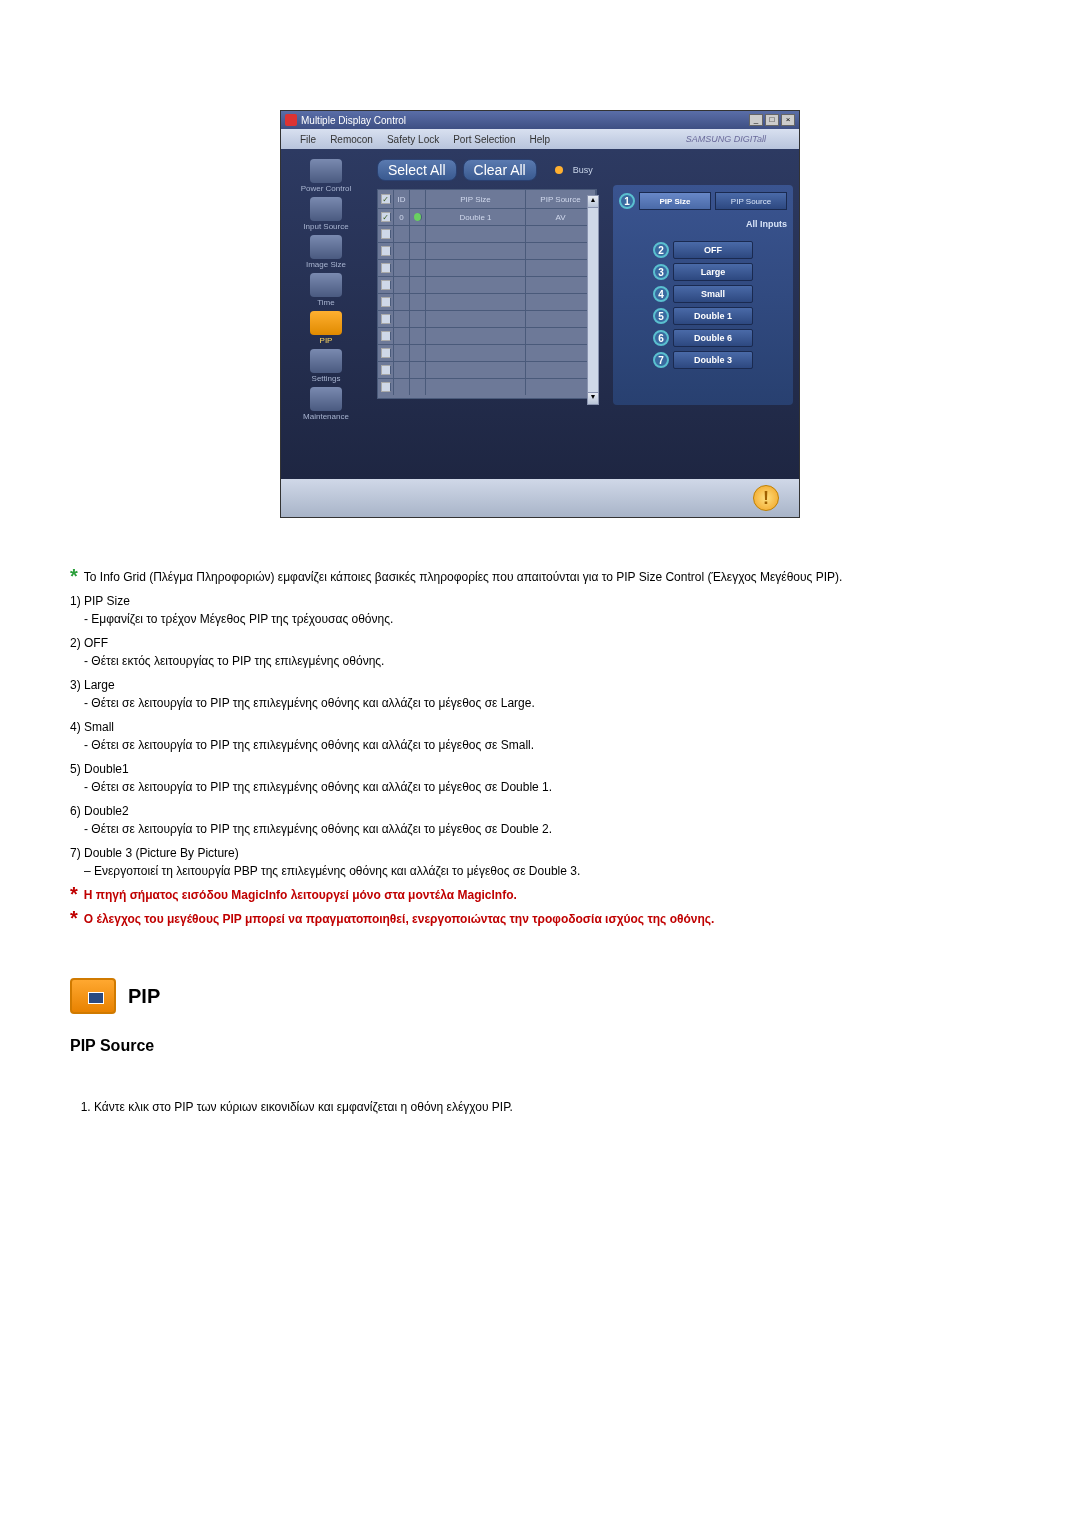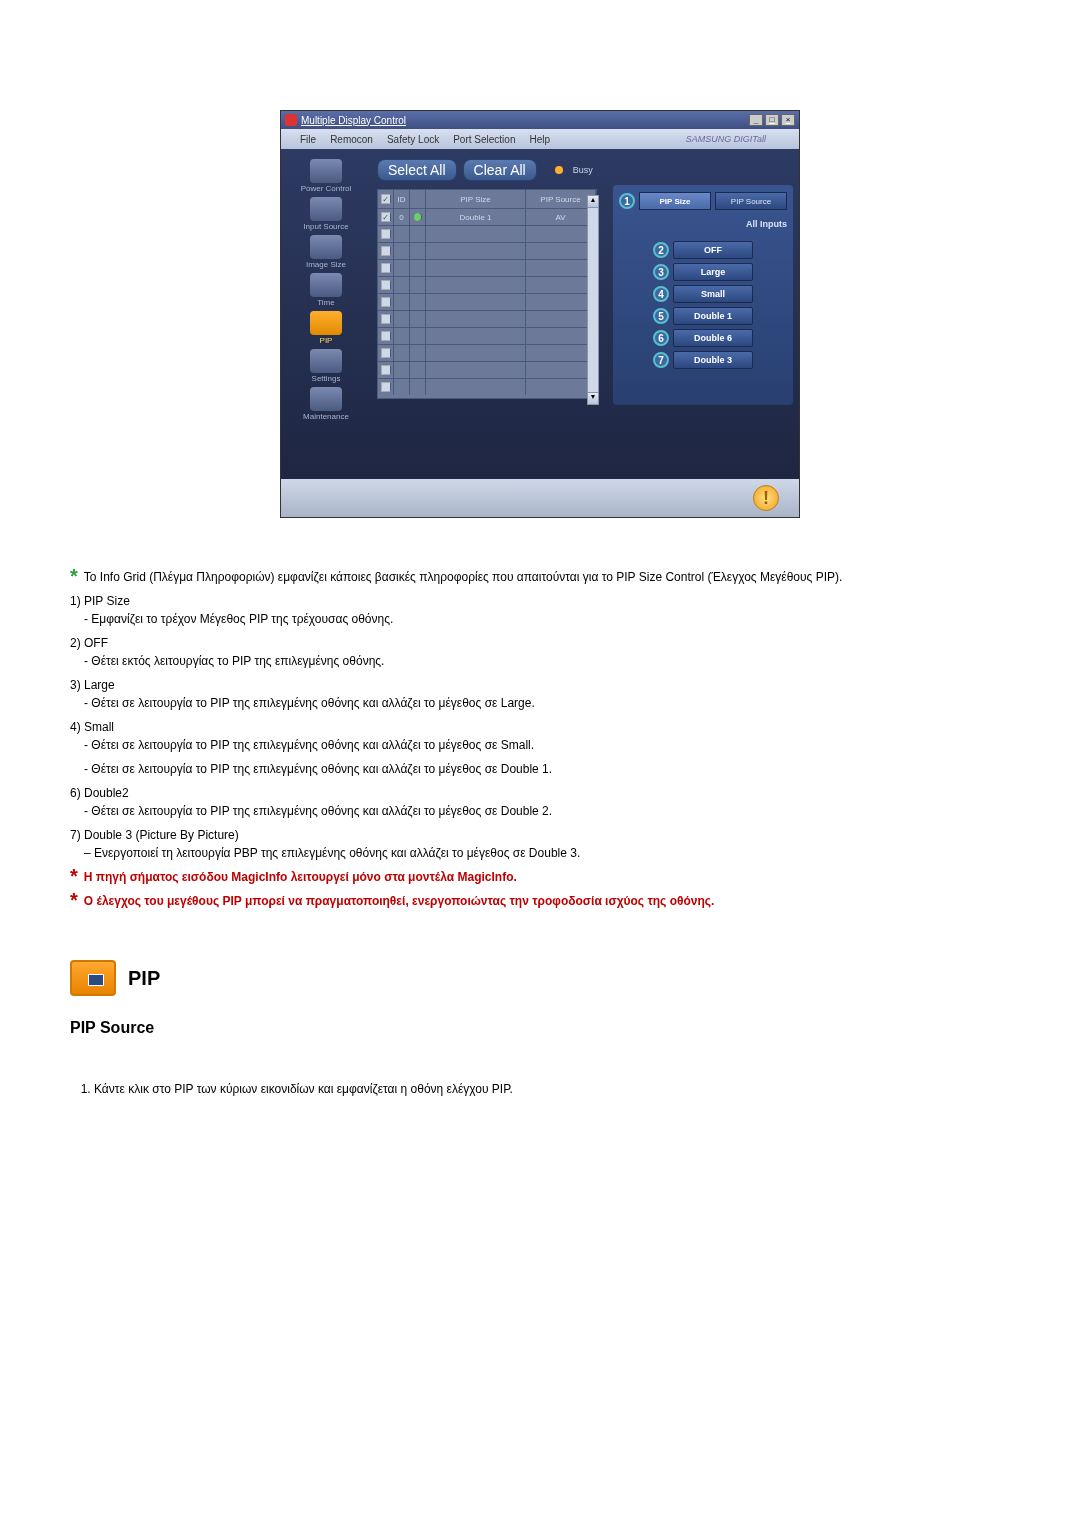--- a/index.html
+++ b/index.html
@@ -1,19 +1,19 @@
 <!DOCTYPE html>
 <html><head>
 <meta charset="utf-8">
 <style>
   * { box-sizing: border-box; margin: 0; padding: 0; }
   body { font-family: Arial, sans-serif; font-size: 12px; color: #000; background: #fff; width: 1080px; margin: 0 auto; padding: 70px; }
 
   .app-window { width: 520px; margin: 40px auto 50px auto; border: 1px solid #333; background: linear-gradient(#3b4a7a, #2d3a62); position: relative; }
-  .title-bar { height: 18px; background: linear-gradient(#5a6ea8, #3e4f83); display: flex; align-items: center; padding: 0 4px; font-size: 10px; color: #fff; text-decoration: underline; }
+  .title-bar { height: 18px; background: linear-gradient(#5a6ea8, #3e4f83); display: flex; align-items: center; padding: 0 4px; font-size: 10px; color: #fff; }
   .title-bar .app-icon { width: 12px; height: 12px; background: #d33; margin-right: 4px; border-radius: 2px; }
   .title-bar .spacer { flex: 1; }
   .win-btn { width: 14px; height: 12px; background: #ccc; border: 1px solid #666; margin-left: 2px; font-size: 8px; text-align: center; line-height: 10px; color: #000; }
   .menu-bar { height: 20px; background: linear-gradient(#d8e0f0, #b8c4dc); display: flex; align-items: center; padding: 0 19px; font-size: 10px; color: #333; }
   .menu-bar span { margin-right: 14px; }
   .menu-bar .brand { margin-left: auto; color: #6a6a9a; font-style: italic; font-size: 9px; text-align: right; }
 
   .app-body { display: flex; height: 330px; background: linear-gradient(#2d3a62, #1e2642); }
   .sidebar { width: 90px; padding: 10px 0; display: flex; flex-direction: column; align-items: center; gap: 4px; }
   .sidebar-item { display: flex; flex-direction: column; align-items: center; gap: 1px; color: #a8b4d0; font-size: 8px; text-align: center; }
@@ -299,20 +299,21 @@
 
   <div class="item-row"><span>2)</span> <span>OFF</span></div>
   <div class="item-sub">- Θέτει εκτός λειτουργίας το PIP της επιλεγμένης οθόνης.</div>
 
   <div class="item-row"><span>3)</span> <span>Large</span></div>
   <div class="item-sub">- Θέτει σε λειτουργία το PIP της επιλεγμένης οθόνης και αλλάζει το μέγεθος σε Large.</div>
 
   <div class="item-row"><span>4)</span> <span>Small</span></div>
   <div class="item-sub">- Θέτει σε λειτουργία το PIP της επιλεγμένης οθόνης και αλλάζει το μέγεθος σε Small.</div>
 
+  <div class="item-row"><span>5)</span> <span>Double1</span></div>
   <div class="item-sub">- Θέτει σε λειτουργία το PIP της επιλεγμένης οθόνης και αλλάζει το μέγεθος σε Double 1.</div>
 
   <div class="item-row"><span>6)</span> <span>Double2</span></div>
   <div class="item-sub">- Θέτει σε λειτουργία το PIP της επιλεγμένης οθόνης και αλλάζει το μέγεθος σε Double 2.</div>
 
   <div class="item-row"><span>7)</span> <span>Double 3 (Picture By Picture)</span></div>
   <div class="item-sub">– Ενεργοποιεί τη λειτουργία PBP της επιλεγμένης οθόνης και αλλάζει το μέγεθος σε Double 3.</div>
 
   <div class="star-row">
     <span class="star red">*</span>

